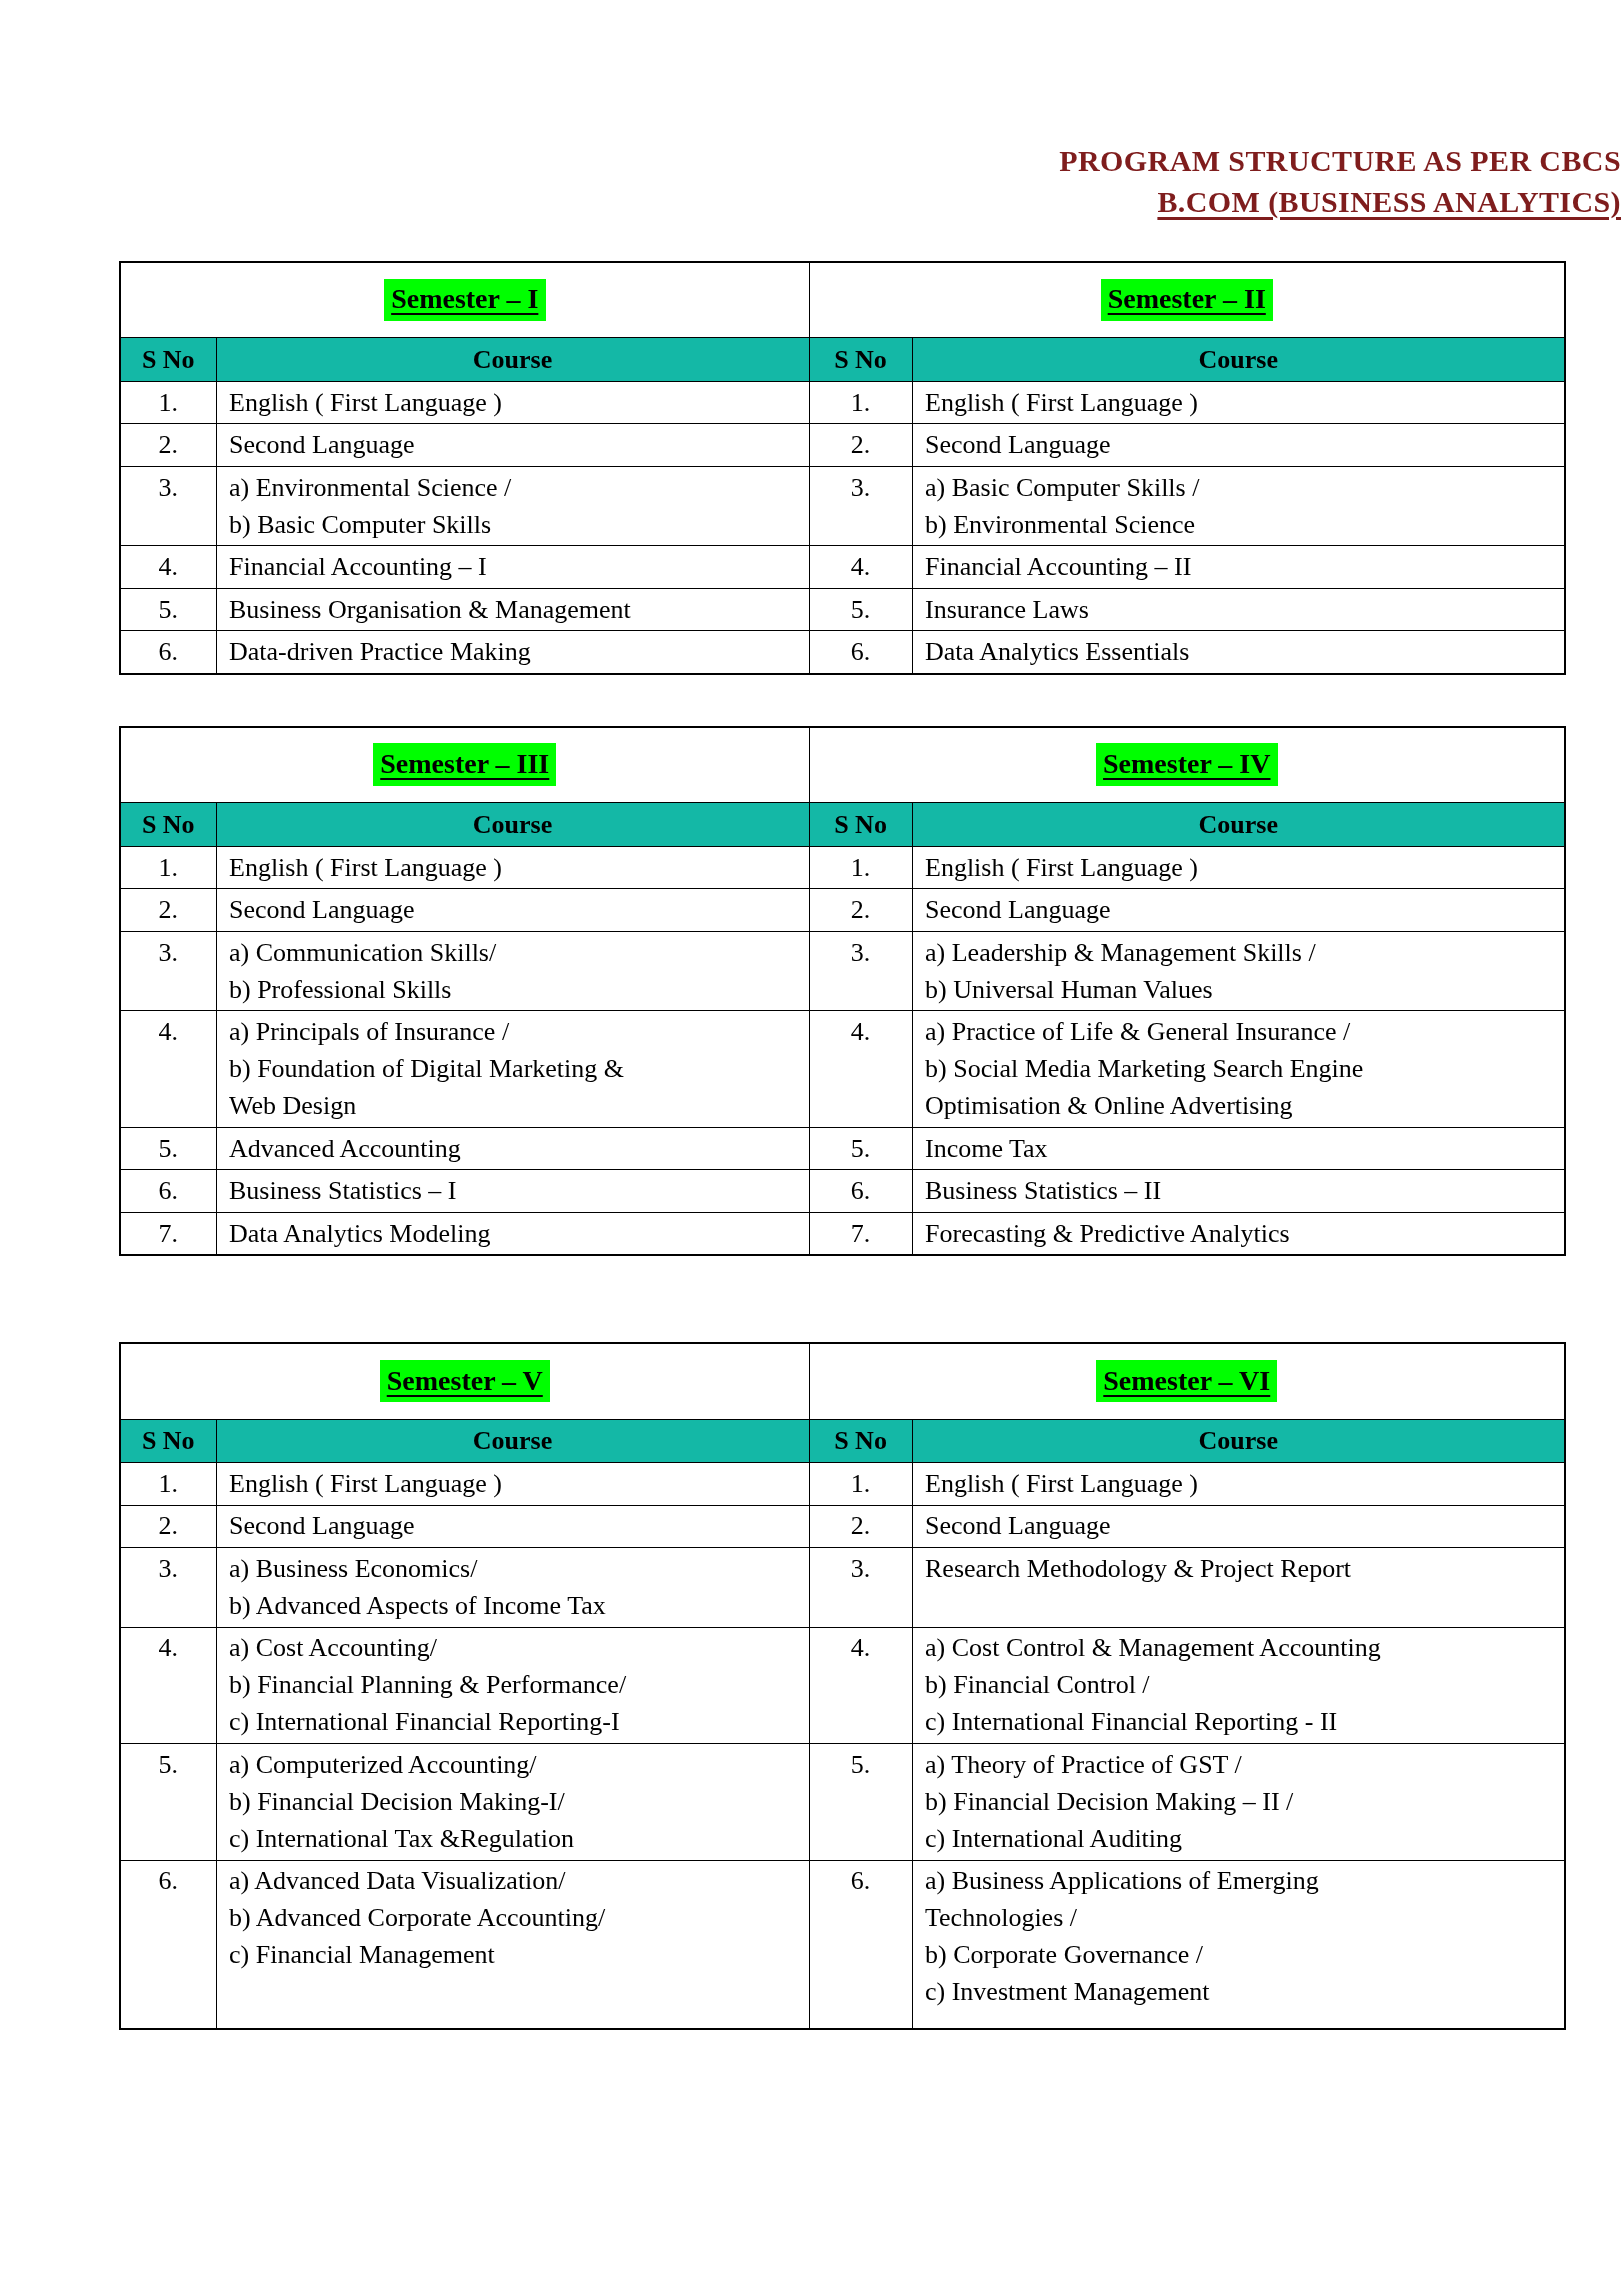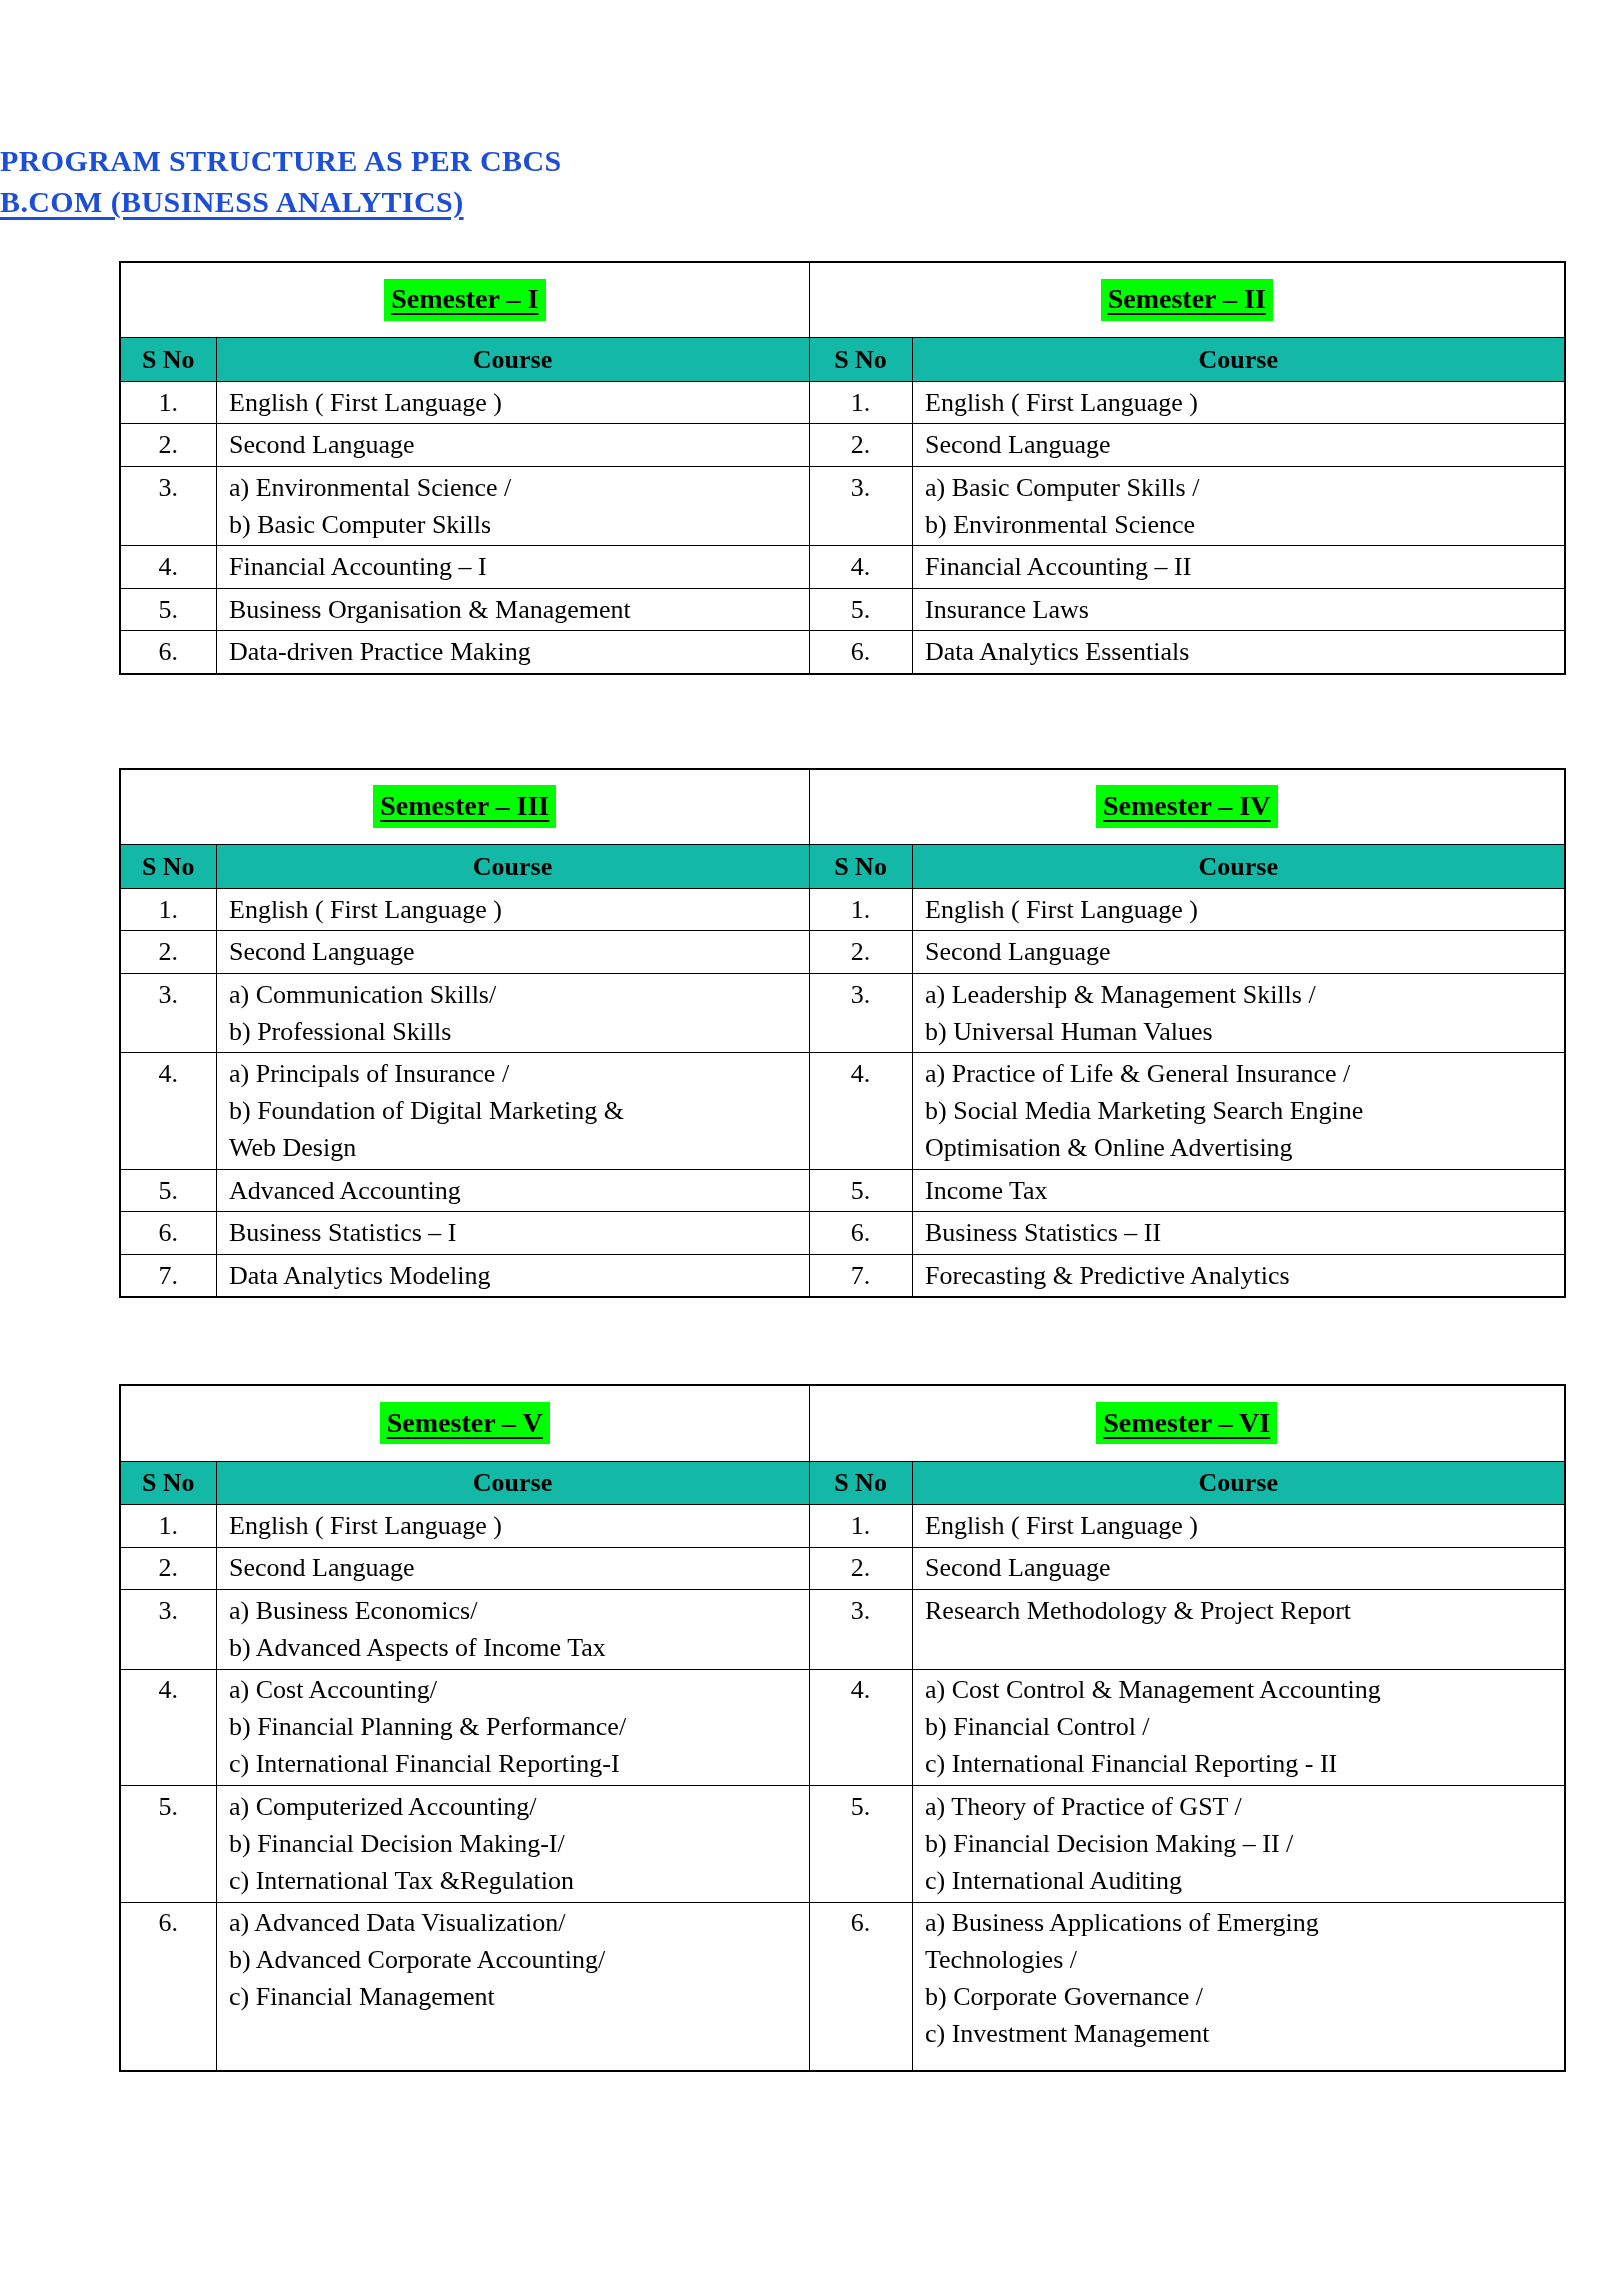--- a/index.html
+++ b/index.html
@@ -6,41 +6,41 @@
   .page {
     position:relative;
     width:1621px; height:2293px;
     background:#ffffff;
     font-family:"Liberation Serif", serif;
     color:#000000;
     overflow:hidden;
   }
   .title-block {
     padding-top:140px;
-    text-align:left;
+    text-align:right;
     font-weight:bold;
     font-size:30px;
     line-height:41px;
-    color:#1d4ed8;
+    color:#7f1d1d;
     letter-spacing:0.4px;
   }
   .title-line2 {
     text-decoration:underline;
     text-decoration-thickness:2.7px;
     text-underline-offset:5.4px;
   }
   table.sem-table {
     border-collapse:collapse;
     table-layout:fixed;
     width:1445px;
     margin-left:119px;
     border:2.7px solid #000;
   }
   table.t1 { margin-top:39px; }
-  table.t2 { margin-top:93px; }
+  table.t2 { margin-top:51px; }
   table.t3 { margin-top:86px; }
   td {
     border:1.8px solid #000;
     vertical-align:top;
     font-size:26px;
     line-height:37px;
     padding:1.8px 7.2px 2.7px 7.2px;
     overflow:hidden;
   }
   td.sem-cell {

